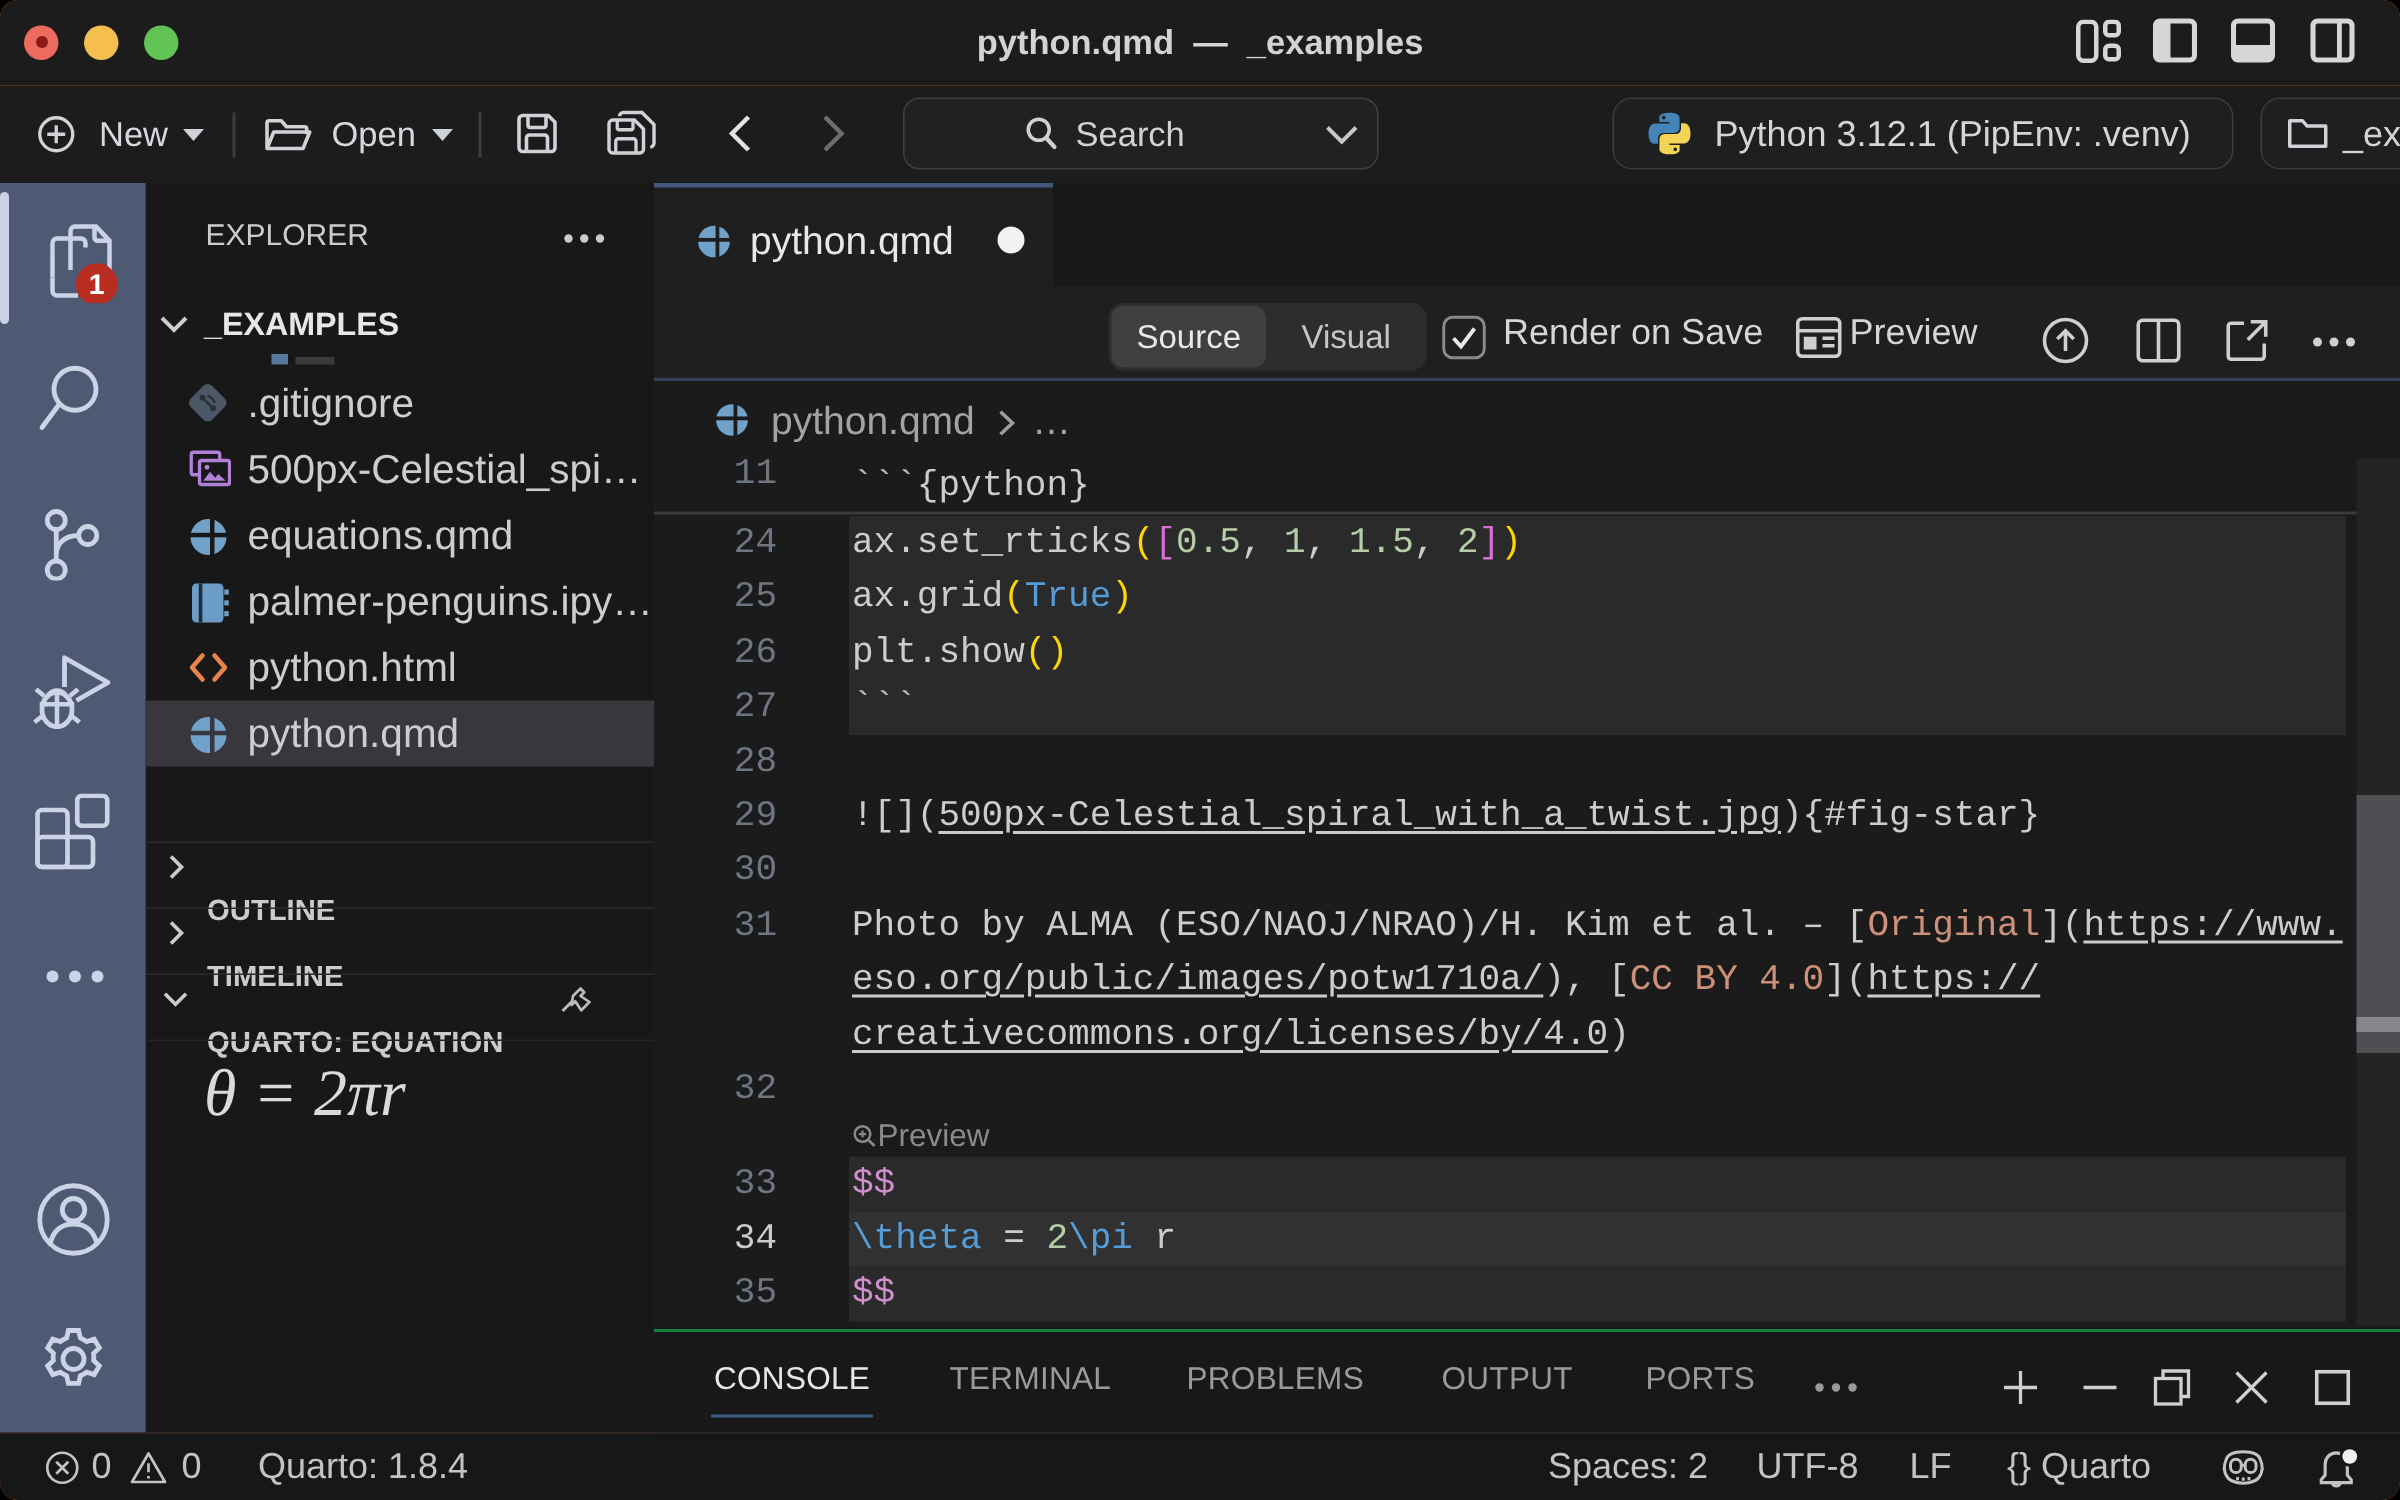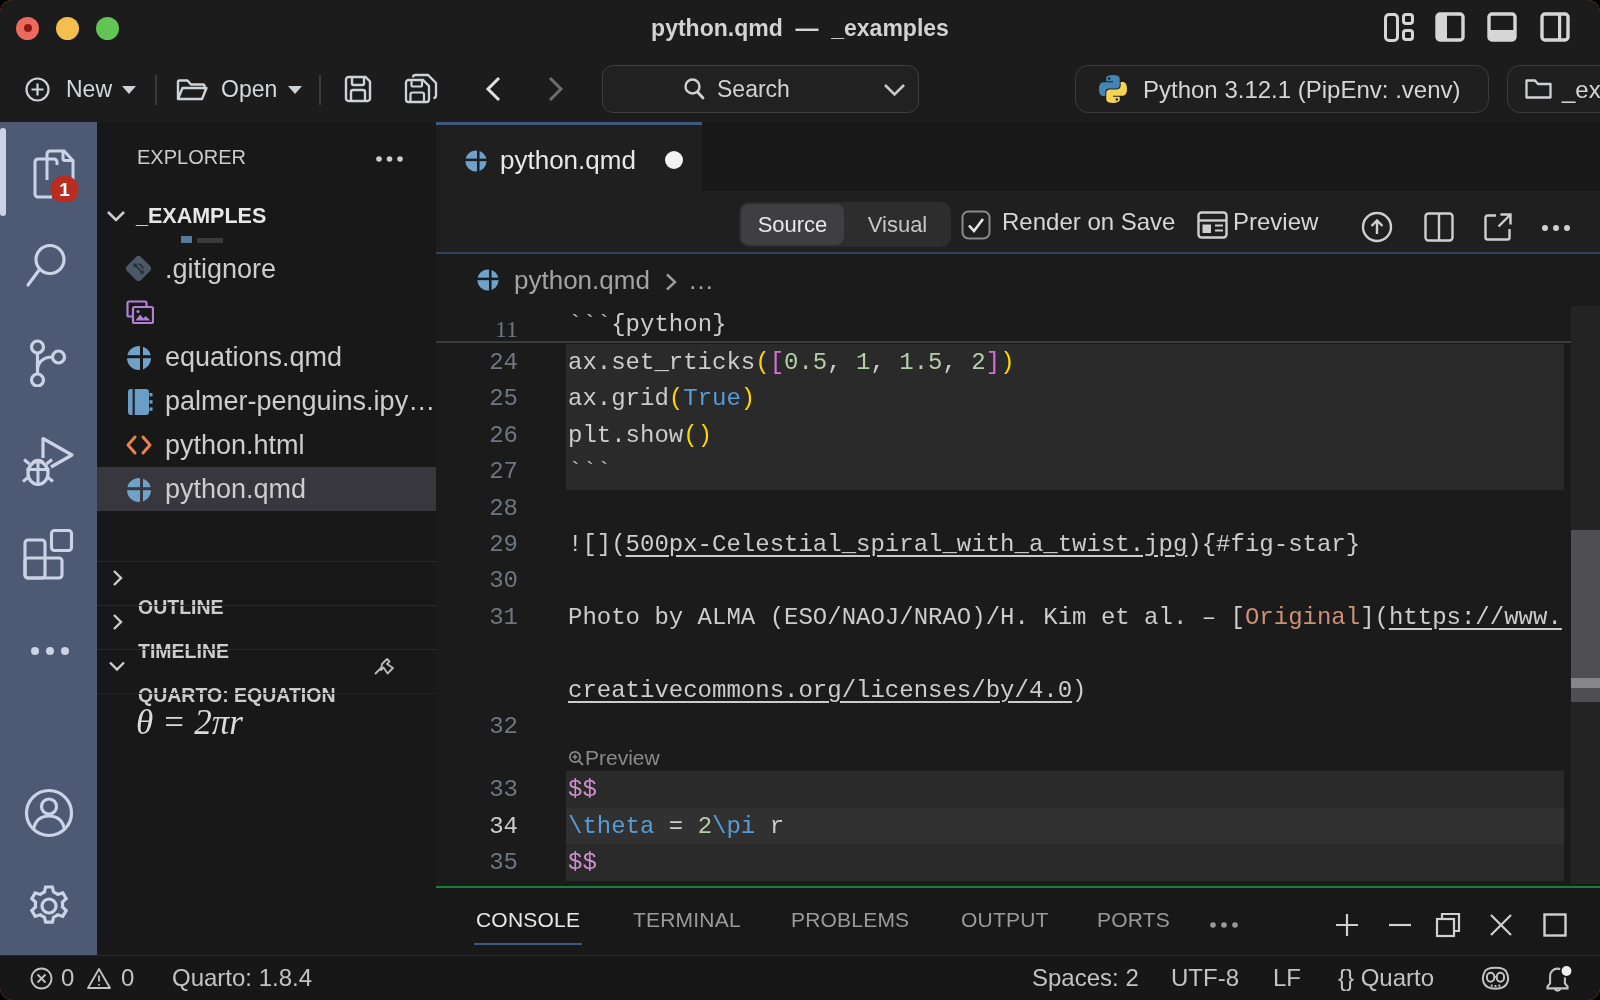--- a/index.html
+++ b/index.html
@@ -207,20 +207,21 @@
       <path d="M13.2 13.4 l4.6 4.6 M15.2 11 c2.2 0 4.8 2.6 4.8 4.8" stroke="#28303a" stroke-width="1.7" fill="none"></path>
     </svg>
     <div class="abs treetxt" style="left:68px;top:132px;">.gitignore</div>
 
     <svg class="abs" style="left:29px;top:178px;" width="28" height="27" viewBox="0 0 28 27">
       <rect x="1.5" y="1.5" width="19" height="15" rx="1.5" fill="none" stroke="#b180d7" stroke-width="2.2"></rect>
       <rect x="7" y="7" width="20" height="16" rx="1.5" fill="#181818" stroke="#b180d7" stroke-width="2.2"></rect>
       <path d="M9.5 20.5 l4.5-6 3.5 4 2-2.5 5 4.5 z" fill="#b180d7"></path>
       <circle cx="12" cy="11.5" r="1.6" fill="#b180d7"></circle>
     </svg>
+    <div class="abs treetxt" style="left:68px;top:176px;">500px-Celestial_spi…</div>
 
     <svg class="abs" style="left:29px;top:223px;" width="26" height="26" viewBox="0 0 26 26">
       <circle cx="13" cy="13" r="12" fill="#70a1c9"></circle>
       <rect x="14" y="0" width="3" height="26" fill="#181818"></rect>
       <rect x="0" y="10.2" width="26" height="3" fill="#181818"></rect>
     </svg>
     <div class="abs treetxt" style="left:68px;top:220px;">equations.qmd</div>
 
     <svg class="abs" style="left:29px;top:266px;" width="28" height="28" viewBox="0 0 28 28">
       <rect x="2" y="1" width="21" height="26" rx="3" fill="#6b9dc6"></rect>
@@ -259,21 +260,21 @@
     <svg class="abs" style="left:11px;top:538px;" width="18" height="12" viewBox="0 0 18 12">
       <path d="M2 2.5 l7 7 7-7" fill="none" stroke="#cccccc" stroke-width="2.4"></path>
     </svg>
     <div class="abs sechead" style="left:41px;top:534px;">QUARTO: EQUATION</div>
     <svg class="abs" style="left:276px;top:534px;" width="32" height="20" viewBox="0 0 32 20">
       <path d="M2 18 L9 11" stroke="#bbbbbb" stroke-width="2" fill="none"></path>
       <path d="M9 8 l5-5 2.5 2.5 L14 8 l6 4 -5.5 5.5 -4-6 -2.5 2.5 z" fill="none" stroke="#bbbbbb" stroke-width="1.8" stroke-linejoin="round"></path>
     </svg>
     <div class="abs" style="left:0;top:571px;width:339px;height:1px;background:#242424;"></div>
 
-    <div class="abs" style="left:39px;top:581px;font-family:'Liberation Serif',serif;font-style:italic;font-size:35px;color:#dadada;">θ = 2πr</div>
+    <div class="abs" style="left:39px;top:581px;font-family:'Liberation Serif',serif;font-style:italic;font-size:44px;color:#dadada;">θ = 2πr</div>
   </div>
 
   <div id="editor" class="abs">
 
     <div class="abs" style="left:0;top:0;width:1164px;height:69px;background:#181818;"></div>
     <div class="abs" style="left:0;top:0;width:266px;height:69px;background:#1f1f20;border-top:3px solid #41577d;"></div>
     <svg class="abs" style="left:29px;top:28px;" width="22" height="22" viewBox="0 0 26 26">
       <circle cx="13" cy="13" r="12.5" fill="#70a1c9"></circle>
       <rect x="14.2" y="0" width="3" height="26" fill="#1f1f20"></rect>
       <rect x="0" y="10.2" width="26" height="3" fill="#1f1f20"></rect>
@@ -321,21 +322,21 @@
       <circle cx="13" cy="13" r="12.5" fill="#70a1c9"></circle>
       <rect x="14.2" y="0" width="3" height="26" fill="#1b1b1c"></rect>
       <rect x="0" y="10.2" width="26" height="3" fill="#1b1b1c"></rect>
     </svg>
     <div class="abs" style="left:78px;top:143px;color:#a3a3a3;font-size:26px;">python.qmd</div>
     <svg class="abs" style="left:228px;top:150px;" width="14" height="20" viewBox="0 0 14 20">
       <path d="M3 2.5 l8 7.5 -8 7.5" fill="none" stroke="#9d9d9d" stroke-width="2.4"></path>
     </svg>
     <div class="abs" style="left:252px;top:143px;color:#a3a3a3;font-size:26px;">…</div>
 
-    <div class="abs grow gut" style="top:189px;font-family:Liberation Serif, serif;">11</div>
+    <div class="abs grow gut" style="top:176px;">11</div>
     <div class="abs crow code" style="top:184px;"><span style="color:#b9b9b9;">```</span>{python}</div>
     <div class="abs" style="left:0;top:219px;width:1164px;height:2px;background:#3b3b3c;"></div>
 
     <div class="abs" style="left:130px;top:222px;width:998px;height:145.6px;background:#2a2a2b;"></div>
     <div class="abs" style="left:130px;top:649.4px;width:998px;height:109.2px;background:#2a2a2b;"></div>
     <div class="abs" style="left:130px;top:685.8px;width:998px;height:36.4px;background:#313132;"></div>
 
     <div class="abs grow gut" style="top:222px;">24</div>
     <div class="abs grow gut" style="top:258.4px;">25</div>
     <div class="abs grow gut" style="top:294.8px;">26</div>
@@ -348,20 +349,21 @@
     <div class="abs grow gut" style="top:649.4px;">33</div>
     <div class="abs grow gut" style="top:685.8px;color:#cccccc;">34</div>
     <div class="abs grow gut" style="top:722.2px;">35</div>
 
     <div class="abs crow code" style="top:222px;">ax.set_rticks<span class="gold">(</span><span class="viol">[</span><span class="num">0.5</span>, <span class="num">1</span>, <span class="num">1.5</span>, <span class="num">2</span><span class="viol">]</span><span class="gold">)</span></div>
     <div class="abs crow code" style="top:258.4px;">ax.grid<span class="gold">(</span><span class="blue">True</span><span class="gold">)</span></div>
     <div class="abs crow code" style="top:294.8px;">plt.show<span class="gold">(</span><span class="gold">)</span></div>
     <div class="abs crow code" style="top:331.2px;"><span style="color:#b9b9b9;">```</span></div>
     <div class="abs crow code" style="top:404px;">![](<span class="und">500px-Celestial_spiral_with_a_twist.jpg</span>){#fig-star}</div>
     <div class="abs crow code" style="top:476.8px;">Photo by ALMA (ESO/NAOJ/NRAO)/H. Kim et al. – [<span class="tan">Original</span>](<span class="und">https://www.</span></div>
+    <div class="abs crow code" style="top:513.2px;"><span class="und">eso.org/public/images/potw1710a/</span>), [<span class="tan">CC BY 4.0</span>](<span class="und">https://</span></div>
     <div class="abs crow code" style="top:549.6px;"><span class="und">creativecommons.org/licenses/by/4.0</span>)</div>
 
     <div class="abs" style="left:132px;top:622.4px;height:27px;line-height:27px;color:#8a8a8a;font-size:21px;">
       <svg style="vertical-align:-2px;" width="17" height="17" viewBox="0 0 17 17">
         <circle cx="7" cy="7" r="5.2" fill="none" stroke="#8a8a8a" stroke-width="1.7"></circle>
         <path d="M7 4.6 v4.8 M4.6 7 h4.8" stroke="#8a8a8a" stroke-width="1.5"></path>
         <path d="M11 11 l4 4" stroke="#8a8a8a" stroke-width="1.8"></path>
       </svg>Preview</div>
     <div class="abs crow code" style="top:649.4px;"><span class="pink">$$</span></div>
     <div class="abs crow code" style="top:685.8px;"><span class="blue">\theta</span> = <span class="num">2</span><span class="blue">\pi</span> r</div>

